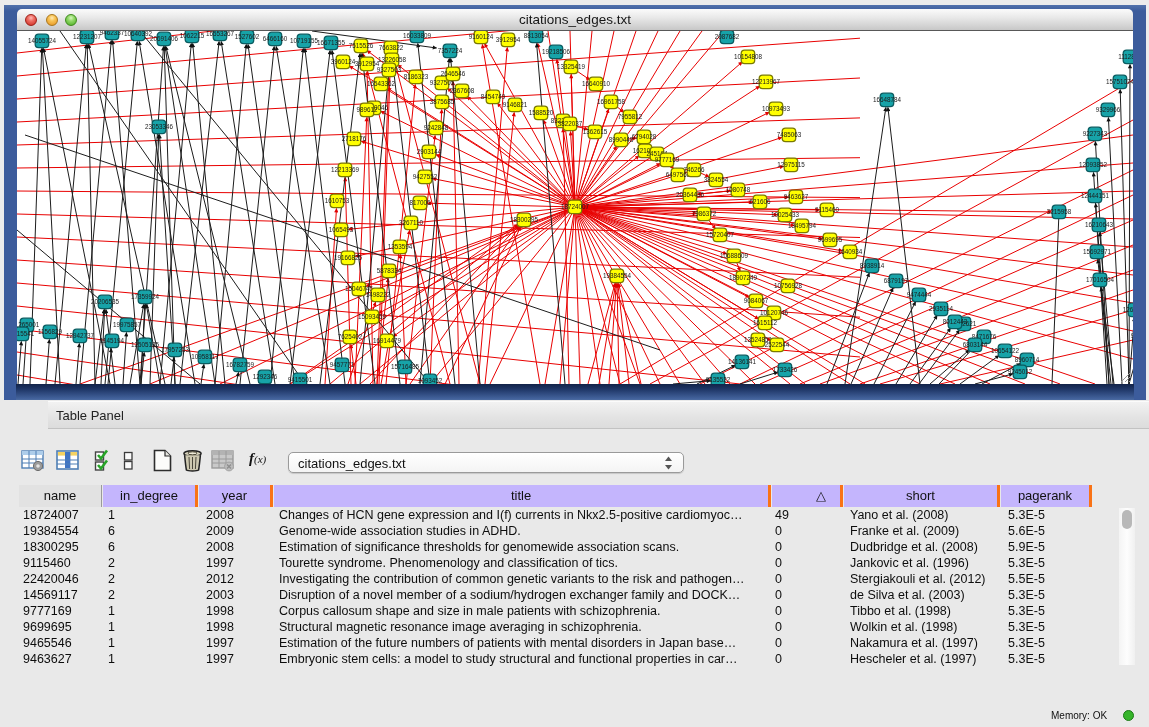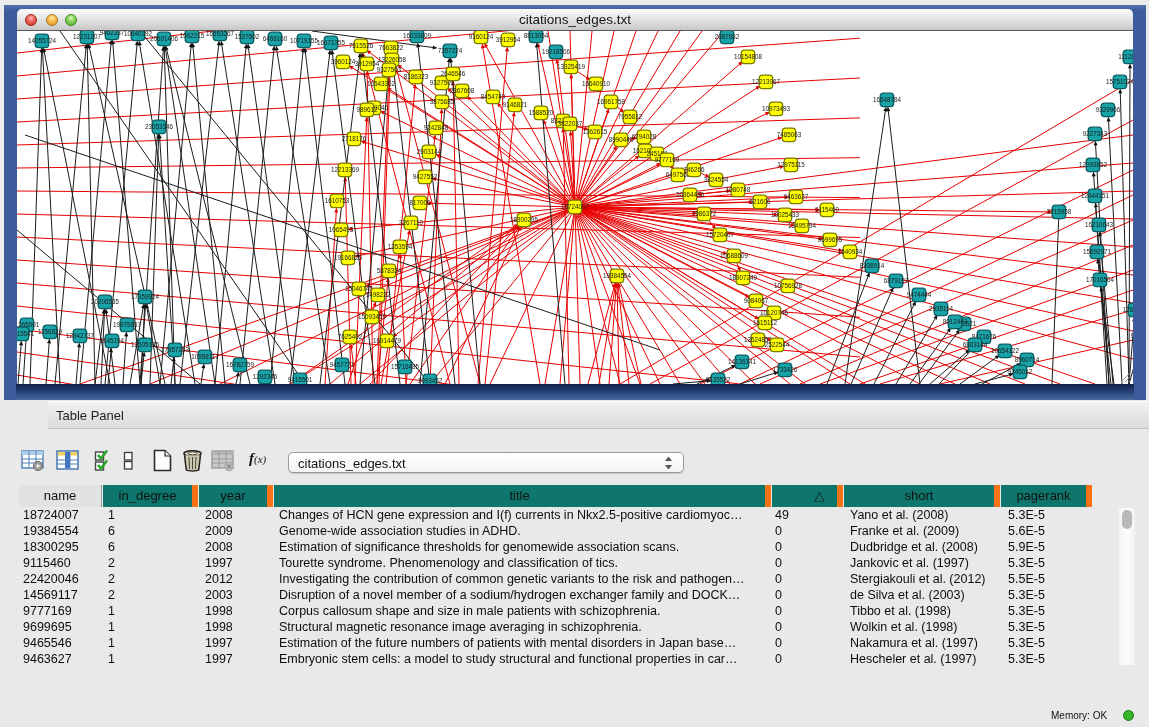--- a/index.html
+++ b/index.html
@@ -25,27 +25,27 @@
  background:linear-gradient(180deg,#f2f2f2,#e3e3e3 60%,#dcdcdc);border-bottom:1px solid #c2c2c2;border-top:1px solid #fbfbfb;margin-left:48px;}
 #phead .lbl{position:absolute;left:8px;top:6px;font-size:13px;color:#232323;}
 #dockico{position:absolute;left:1102px;top:11px;width:14px;height:14px;}
 #closex{position:absolute;left:1123px;top:5px;font-size:15px;font-weight:bold;color:#0a0a0a;}
 #toolbar{position:absolute;left:0;top:30px;width:1149px;height:53px;}
 .ticon{position:absolute;top:19px;}
 #dropdown{position:absolute;left:288px;top:22px;width:396px;height:21px;background:linear-gradient(180deg,#ffffff,#f4f4f4);
  border:1px solid #9a9a9a;border-radius:5px;box-shadow:0 1px 1px rgba(0,0,0,0.15);}
 #dropdown .txt{position:absolute;left:9px;top:3px;font-size:13px;color:#111;}
 #ddarrows{position:absolute;right:10px;top:3px;width:9px;height:14px;}
-.th{position:absolute;top:485px;height:22px;background:#0f766e;border-right:6px solid #f97316;
+.th{position:absolute;top:485px;height:22px;background:#c4b5fd;border-right:3px solid #f97316;
  font-size:13px;color:#111;text-align:center;line-height:22px;overflow:hidden;}
 .trow{position:absolute;left:0;top:0;width:1136px;height:16px;font-size:12.5px;color:#0d0d0d;line-height:16px;white-space:nowrap;}
 .trow span{position:absolute;overflow:hidden;}
 .c-name{left:23px;width:80px;}
 .c-deg{left:108px;width:80px;}
-.c-year{left:205px;width:60px;}
+.c-year{left:190px;width:60px;text-align:center;}
 .c-title{left:279px;width:492px;}
 .c-out{left:775px;width:66px;}
 .c-short{left:850px;width:150px;}
 .c-pr{left:1008px;width:84px;}
 #vscroll{position:absolute;left:1119px;top:508px;width:16px;height:157px;
  background:linear-gradient(90deg,#f4f4f4,#fdfdfd 50%,#f0f0f0);}
 #vthumb{position:absolute;left:3px;top:2px;width:10px;height:19px;background:#b8b8b8;border-radius:5px;}
 #tabs{position:absolute;left:428px;top:676px;width:295px;height:18px;border:1px solid #9d9d9d;
  border-radius:4px;background:#fdfdfd;box-shadow:0 1px 0 rgba(255,255,255,0.7);font-size:13px;}
 .tab{position:absolute;top:0;height:18px;line-height:17px;text-align:center;color:#111;}
@@ -721,21 +721,21 @@
       <span class="c-out">0</span>
       <span class="c-short">Dudbridge et al. (2008)</span>
       <span class="c-pr">5.9E-5</span>
     </div>
 <div class="trow" style="top:555px">
       <span class="c-name">9115460</span>
       <span class="c-deg">2</span>
       <span class="c-year">1997</span>
       <span class="c-title">Tourette syndrome. Phenomenology and classification of tics.</span>
       <span class="c-out">0</span>
-      <span class="c-short">Jankovic et al. (1997)</span>
+      <span class="c-short">Jankovic et al. (1996)</span>
       <span class="c-pr">5.3E-5</span>
     </div>
 <div class="trow" style="top:571px">
       <span class="c-name">22420046</span>
       <span class="c-deg">2</span>
       <span class="c-year">2012</span>
       <span class="c-title">Investigating the contribution of common genetic variants to the risk and pathogen…</span>
       <span class="c-out">0</span>
       <span class="c-short">Stergiakouli et al. (2012)</span>
       <span class="c-pr">5.5E-5</span>

